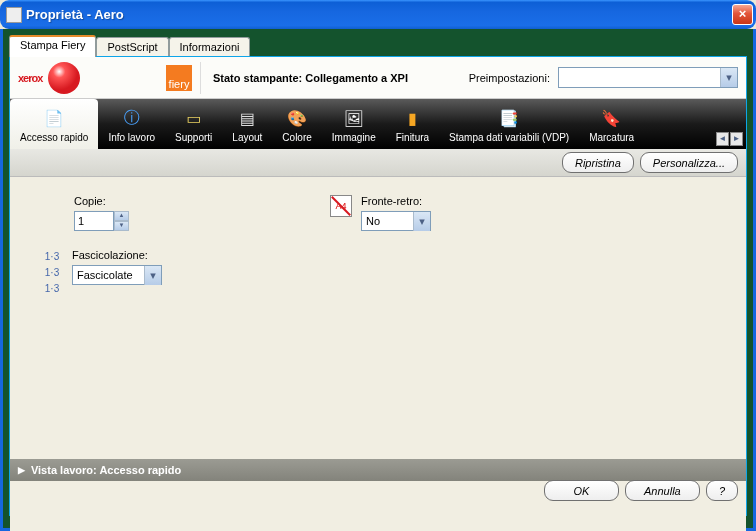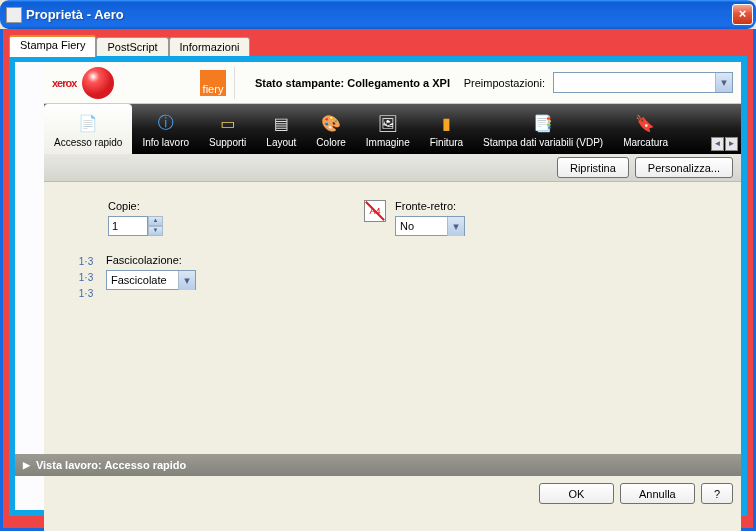--- a/index.html
+++ b/index.html
@@ -3,69 +3,69 @@
 <meta charset="utf-8">
 <style>
 * { box-sizing: border-box; margin: 0; padding: 0; font-family: Tahoma, sans-serif; font-size: 11px; }
 body { background: #ece9d8; width: 756px; height: 531px; overflow: hidden; }
 
 .titlebar { height: 29px; background: linear-gradient(to bottom, #3a95ff 0%, #0d5fd6 8%, #1667e0 40%, #1a6ee8 88%, #0f5ecf 100%); display: flex; align-items: center; padding: 0 3px 0 6px; color: #fff; border-radius: 9px; }
 .titlebar .title-icon { width: 16px; height: 16px; background: #eee; border: 1px solid #999; margin-right: 4px; }
 .titlebar .title-text { font-weight: bold; font-size: 13px; flex: 1; text-shadow: 1px 1px 1px rgba(0,0,0,0.3); }
 .close-btn { width: 21px; height: 21px; background: linear-gradient(to bottom, #f5a793, #e3553a 45%, #c93616); border: 1px solid #fff; border-radius: 3px; color: #fff; font-weight: bold; font-size: 13px; text-align: center; line-height: 18px; cursor: pointer; }
 
-.window-body { border: 3px solid #1667e0; border-top: none; height: 502px; background: #ef4444; padding: 6px; }
+.window-body { border: 3px solid #1667e0; border-top: none; height: 502px; background: #14532d; padding: 6px; }
 
 .tab-row { display: flex; position: relative; z-index: 2; }
 .tab { background: #f5f3ea; border: 1px solid #919b9c; border-bottom: none; padding: 3px 10px 3px 10px; border-radius: 3px 3px 0 0; margin-right: 0px; cursor: pointer; position: relative; }
 .tab.active { background: #fff; border-top: 2px solid #e68b2c; padding-top: 2px; z-index: 3; margin-bottom: -1px; }
 .tab:not(.active) { margin-top: 2px; }
 
-.tab-content { border: 6px solid #0ea5e9; background: #fcfcfe; height: 460px; position: relative; padding-left: 29px; }
+.tab-content { border: 1px solid #0ea5e9; background: #fcfcfe; height: 460px; position: relative; }
 
 .header-row { height: 42px; background: #fcfcf9; border-bottom: 1px solid #ccc; display: flex; align-items: center; padding: 0 8px; gap: 8px; }
 .xerox-logo { width: 140px; height: 34px; display: flex; align-items: center; font-size: 24px; font-weight: bold; color: #d71920; letter-spacing: -1px; }
 .xerox-ball { width: 32px; height: 32px; background: radial-gradient(circle at 35% 30%, #fff 0%, #ff5555 20%, #d71920 60%); border-radius: 50%; margin-left: 6px; }
 .fiery-logo { width: 26px; height: 26px; background: #f47b20; display: flex; align-items: flex-end; justify-content: center; color: #fff; font-size: 7px; padding-bottom: 1px; }
 .vdiv { width: 1px; height: 32px; background: #ddd; }
-.status-text { font-weight: bold; flex: 0 0 auto; margin-left: 12px; }
+.status-text { font-weight: bold; flex: 0 0 auto; margin-left: 4px; }
 .presets-label { margin-left: auto; }
 .presets-select { width: 180px; height: 21px; border: 1px solid #7f9db9; background: #fff; }
 .dd-arrow { float: right; width: 17px; height: 19px; background: linear-gradient(to bottom, #dae7f5, #b6cce8); border-left: 1px solid #abc; display: flex; align-items: center; justify-content: center; color: #4d6185; }
 
 .toolbar { height: 50px; background: linear-gradient(to bottom, #5a5a5a 0%, #1a1a1a 50%, #000 100%); display: flex; align-items: stretch; position: relative; }
 .tool-btn { display: flex; flex-direction: column; align-items: center; justify-content: center; padding: 4px 10px 2px 10px; color: #fff; cursor: pointer; gap: 2px; }
 .tool-btn.active { background: linear-gradient(to bottom, #fff, #f0f0e8); color: #000; border-radius: 4px 4px 0 0; }
 .tool-icon { width: 24px; height: 22px; display: flex; align-items: center; justify-content: center; font-size: 16px; }
 .tool-label { font-size: 10px; white-space: nowrap; }
 .tool-scroll { margin-left: auto; display: flex; align-items: flex-end; padding-bottom: 3px; padding-right: 3px; gap: 1px; }
 .scroll-btn { width: 13px; height: 14px; background: #e8e8e8; border: 1px solid #888; font-size: 8px; text-align: center; line-height: 12px; cursor: pointer; color: #4d6185; }
 
 .action-row { height: 28px; background: linear-gradient(to bottom, #e8e8e3, #d5d5ce); border-bottom: 1px solid #bbb; display: flex; align-items: center; justify-content: flex-end; padding: 0 8px; gap: 6px; }
-.std-btn { height: 21px; padding: 0 12px; background: linear-gradient(to bottom, #fff, #eee); border: 1px solid #707070; border-radius: 3px; cursor: pointer; font-size: 11px; }
+.std-btn { height: 21px; padding: 0 12px; background: linear-gradient(to bottom, #fff, #eee); border: 1px solid #707070; border-radius: 9px; cursor: pointer; font-size: 11px; font-style: italic; }
 
 .form-area { padding: 18px 30px; background: #f1eee2; height: 390px; }
 .form-row { display: flex; gap: 200px; }
 .field-group { display: flex; align-items: flex-start; gap: 8px; }
 .field-icon { width: 24px; height: 30px; display: flex; align-items: flex-start; justify-content: center; font-size: 14px; }
 .field-body { display: flex; flex-direction: column; gap: 4px; }
 .field-label { }
 .spinner { display: flex; }
 .spinner input { width: 40px; height: 20px; border: 1px solid #7f9db9; padding: 0 3px; }
 .spinner-btns { display: flex; flex-direction: column; }
 .spin-btn { width: 15px; height: 10px; background: linear-gradient(to bottom, #dae7f5, #b6cce8); border: 1px solid #abc; font-size: 6px; text-align: center; line-height: 7px; cursor: pointer; color: #4d6185; }
 .select-ctrl { height: 20px; border: 1px solid #7f9db9; background: #fff; display: flex; align-items: center; padding-left: 4px; min-width: 70px; }
 
 .collation-group { margin-top: 18px; }
 .collation-icon { font-size: 10px; color: #4466aa; line-height: 16px; }
 
 .view-bar { position: absolute; bottom: 34px; left: 0; right: 0; height: 22px; background: linear-gradient(to bottom, #9b9b93, #83837b); color: #fff; display: flex; align-items: center; padding: 0 8px; font-weight: bold; gap: 6px; }
 .view-arrow { font-size: 9px; }
 
-.footer-btns { position: absolute; bottom: 6px; right: 8px; display: flex; gap: 6px; margin-top: 25px; }
+.footer-btns { position: absolute; bottom: 14px; right: 8px; display: flex; gap: 6px; margin-top: 25px; }
 .footer-btns .std-btn { min-width: 75px; }
 
 .duplex-icon { border: 1px solid #888; width: 22px; height: 22px; position: relative; background: #fff; font-size: 9px; display: flex; align-items: center; justify-content: center; color: #d00; }
 .duplex-icon:after { content: ""; position: absolute; width: 26px; height: 2px; background: #d71920; transform: rotate(45deg); }
 </style>
 </head>
 <body>
 
 <div class="titlebar">
   <div class="title-icon"></div>

